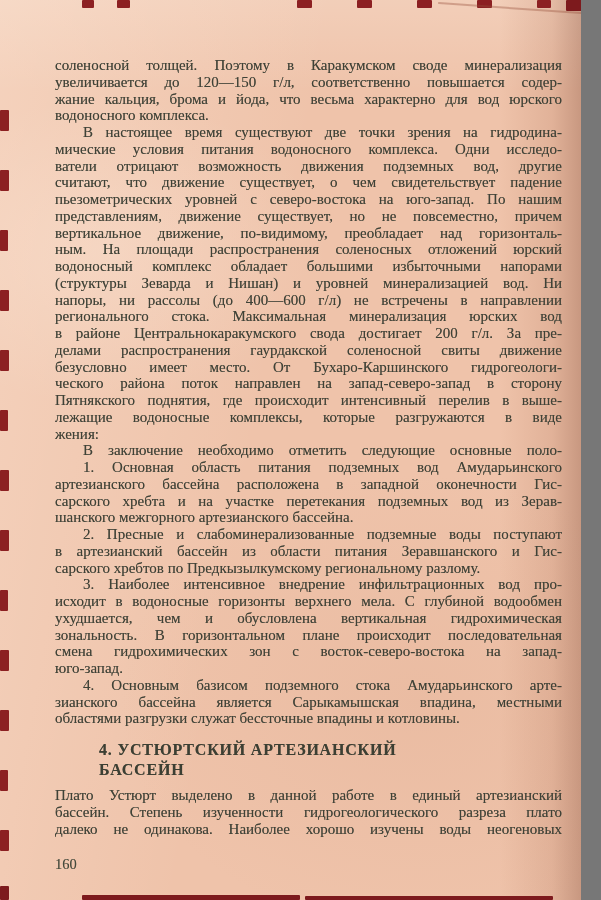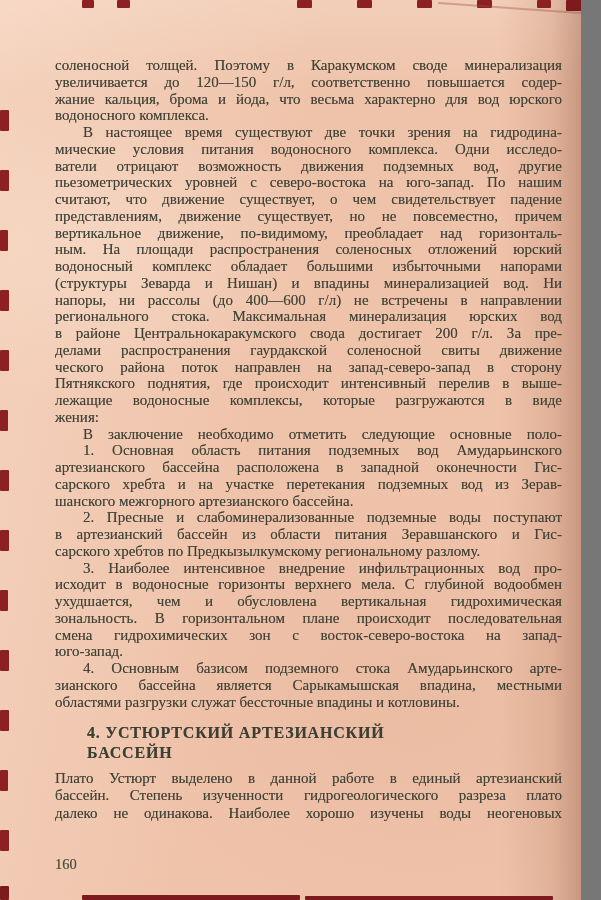--- a/index.html
+++ b/index.html
@@ -16,21 +16,21 @@
   }
   .textblock {
     position:absolute; left:55px; top:57px; width:507px;
     color:#3f4237; font-size:15px; line-height:16.75px;
     text-shadow:0 0 0.5px rgba(63,66,55,0.55);
   }
   .ln { text-align:justify; text-align-last:justify; }
   .ln.end { text-align-last:left; }
   .ind { text-indent:28px; }
   .heading {
-    margin:13px 0 8px 32px; font-weight:bold; font-size:16px;
+    margin:13px 0 8px 44px; font-weight:bold; font-size:16px;
     line-height:19.5px; letter-spacing:0.8px; color:#3c3f33;
     text-align:left; text-align-last:left;
   }
   .closing .ln { line-height:17.2px; }
   .pagenum {
     position:absolute; left:55px; top:856px; font-size:14.5px;
     color:#454a3c; text-shadow:0 0 0.5px rgba(69,74,60,0.5);
   }
   .stain { position:absolute; background:#8c2022; border-radius:1px; }
   .stain.dark { background:#7d1a1d; }
@@ -77,31 +77,32 @@
   <div class="textblock">
 
     <div class="ln">соленосной толщей. Поэтому в Каракумском своде минерализация</div>
     <div class="ln">увеличивается до 120—150 г/л, соответственно повышается содер-</div>
     <div class="ln">жание кальция, брома и йода, что весьма характерно для вод юрского</div>
     <div class="ln end">водоносного комплекса.</div>
 
     <div class="ln ind">В настоящее время существуют две точки зрения на гидродина-</div>
     <div class="ln">мические условия питания водоносного комплекса. Одни исследо-</div>
     <div class="ln">ватели отрицают возможность движения подземных вод, другие</div>
+    <div class="ln">считают, что движение существует, о чем свидетельствует падение</div>
     <div class="ln">пьезометрических уровней с северо-востока на юго-запад. По нашим</div>
-    <div class="ln">считают, что движение существует, о чем свидетельствует падение</div>
     <div class="ln">представлениям, движение существует, но не повсеместно, причем</div>
     <div class="ln">вертикальное движение, по-видимому, преобладает над горизонталь-</div>
     <div class="ln">ным. На площади распространения соленосных отложений юрский</div>
     <div class="ln">водоносный комплекс обладает большими избыточными напорами</div>
-    <div class="ln">(структуры Зеварда и Нишан) и впадины минерализацией вод. Ни</div>
+    <div class="ln">(структуры Зеварда и Нишан) и уровней минерализацией вод. Ни</div>
     <div class="ln">напоры, ни рассолы (до 400—600 г/л) не встречены в направлении</div>
     <div class="ln">регионального стока. Максимальная минерализация юрских вод</div>
     <div class="ln">в районе Центральнокаракумского свода достигает 200 г/л. За пре-</div>
     <div class="ln">делами распространения гаурдакской соленосной свиты движение</div>
+    <div class="ln">безусловно имеет место. От Бухаро-Каршинского гидрогеологи-</div>
     <div class="ln">ческого района поток направлен на запад-северо-запад в сторону</div>
     <div class="ln">Пятнякского поднятия, где происходит интенсивный перелив в выше-</div>
     <div class="ln">лежащие водоносные комплексы, которые разгружаются в виде</div>
 
     <div class="ln end">жения:</div>
     <div class="ln ind">В заключение необходимо отметить следующие основные поло-</div>
 
     <div class="ln ind">1. Основная область питания подземных вод Амударьинского</div>
     <div class="ln">артезианского бассейна расположена в западной оконечности Гис-</div>
     <div class="ln">сарского хребта и на участке перетекания подземных вод из Зерав-</div>

